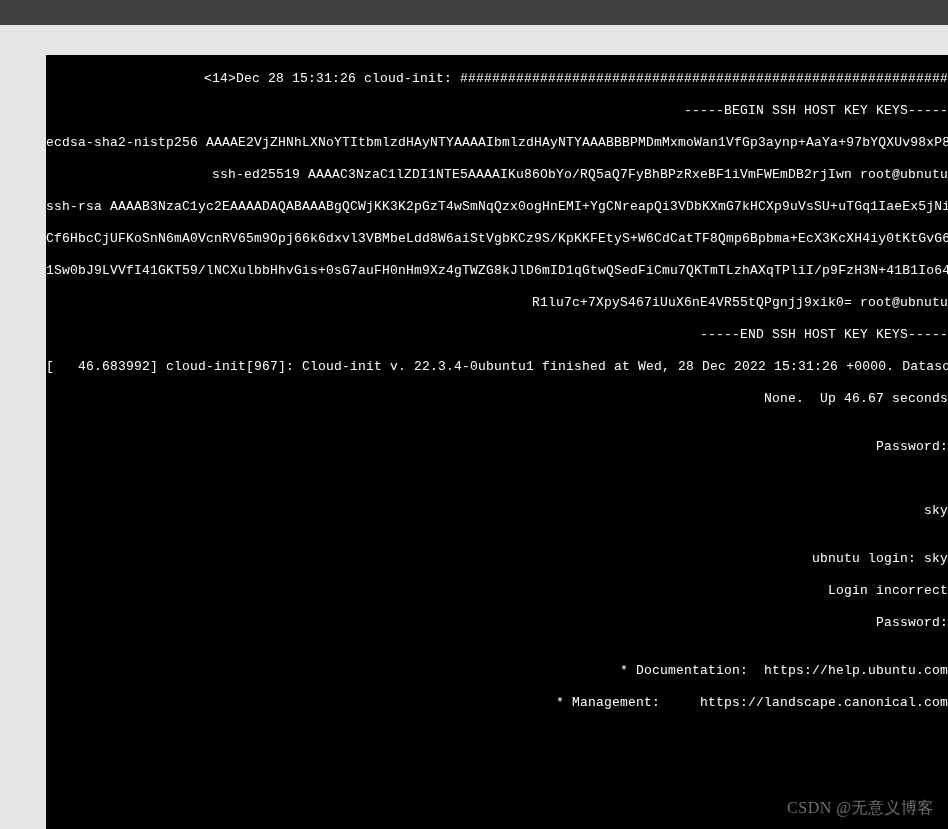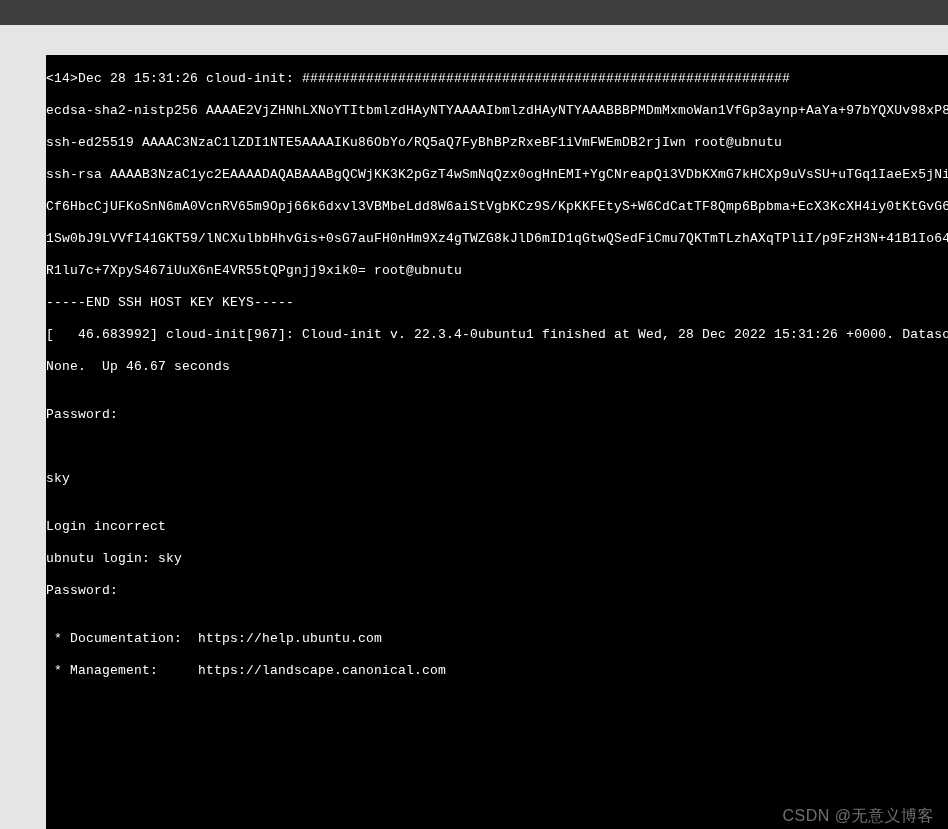--- a/index.html
+++ b/index.html
@@ -31,56 +31,58 @@
       top: 55px;
       left: 46px;
       right: 0;
       bottom: 0;
       overflow: hidden;
       letter-spacing: 0.2px;
     }
     .terminal-line {
       white-space: pre;
       font-family: "Consolas", "Courier New", monospace;
+      text-align: right;
     }
     .watermark {
       position: absolute;
-      bottom: 2px;
+      bottom: 10px;
       right: 14px;
       color: rgba(200, 200, 200, 0.55);
-      font-family: Liberation Sans, sans-serif;
+      font-family: Liberation Serif, serif;
       font-size: 16px;
       letter-spacing: 0.5px;
       pointer-events: none;
     }
   </style>
 </head>
 <body>
 
 <div class="top-bar"></div>
 
 <div class="terminal">
 <div class="terminal-line">&lt;14&gt;Dec 28 15:31:26 cloud-init: #############################################################</div>
+<div class="terminal-line">-----BEGIN SSH HOST KEY KEYS-----</div>
 <div class="terminal-line">ecdsa-sha2-nistp256 AAAAE2VjZHNhLXNoYTItbmlzdHAyNTYAAAAIbmlzdHAyNTYAAABBBPMDmMxmoWan1VfGp3aynp+AaYa+97bYQXUv98xP8</div>
 <div class="terminal-line">ssh-ed25519 AAAAC3NzaC1lZDI1NTE5AAAAIKu86ObYo/RQ5aQ7FyBhBPzRxeBF1iVmFWEmDB2rjIwn root@ubnutu</div>
 <div class="terminal-line">ssh-rsa AAAAB3NzaC1yc2EAAAADAQABAAABgQCWjKK3K2pGzT4wSmNqQzx0ogHnEMI+YgCNreapQi3VDbKXmG7kHCXp9uVsSU+uTGq1IaeEx5jNi</div>
 <div class="terminal-line">Cf6HbcCjUFKoSnN6mA0VcnRV65m9Opj66k6dxvl3VBMbeLdd8W6aiStVgbKCz9S/KpKKFEtyS+W6CdCatTF8Qmp6Bpbma+EcX3KcXH4iy0tKtGvG6</div>
 <div class="terminal-line">1Sw0bJ9LVVfI41GKT59/lNCXulbbHhvGis+0sG7auFH0nHm9Xz4gTWZG8kJlD6mID1qGtwQSedFiCmu7QKTmTLzhAXqTPliI/p9FzH3N+41B1Io64</div>
 <div class="terminal-line">R1lu7c+7XpyS467iUuX6nE4VR55tQPgnjj9xik0= root@ubnutu</div>
 <div class="terminal-line">-----END SSH HOST KEY KEYS-----</div>
 <div class="terminal-line">[   46.683992] cloud-init[967]: Cloud-init v. 22.3.4-0ubuntu1 finished at Wed, 28 Dec 2022 15:31:26 +0000. Dataso</div>
 <div class="terminal-line">None.  Up 46.67 seconds</div>
 <div class="terminal-line"></div>
 <div class="terminal-line">Password:</div>
 <div class="terminal-line"></div>
 <div class="terminal-line"></div>
 <div class="terminal-line">sky</div>
 <div class="terminal-line"></div>
+<div class="terminal-line">ubnutu login: sky</div>
 <div class="terminal-line">Login incorrect</div>
-<div class="terminal-line">ubnutu login: sky</div>
 <div class="terminal-line">Password:</div>
 <div class="terminal-line"></div>
 <div class="terminal-line"> * Documentation:  https://help.ubuntu.com</div>
 <div class="terminal-line"> * Management:     https://landscape.canonical.com</div>
 
 <div class="terminal-line"></div>
 
 
 <div class="terminal-line"></div>
 

